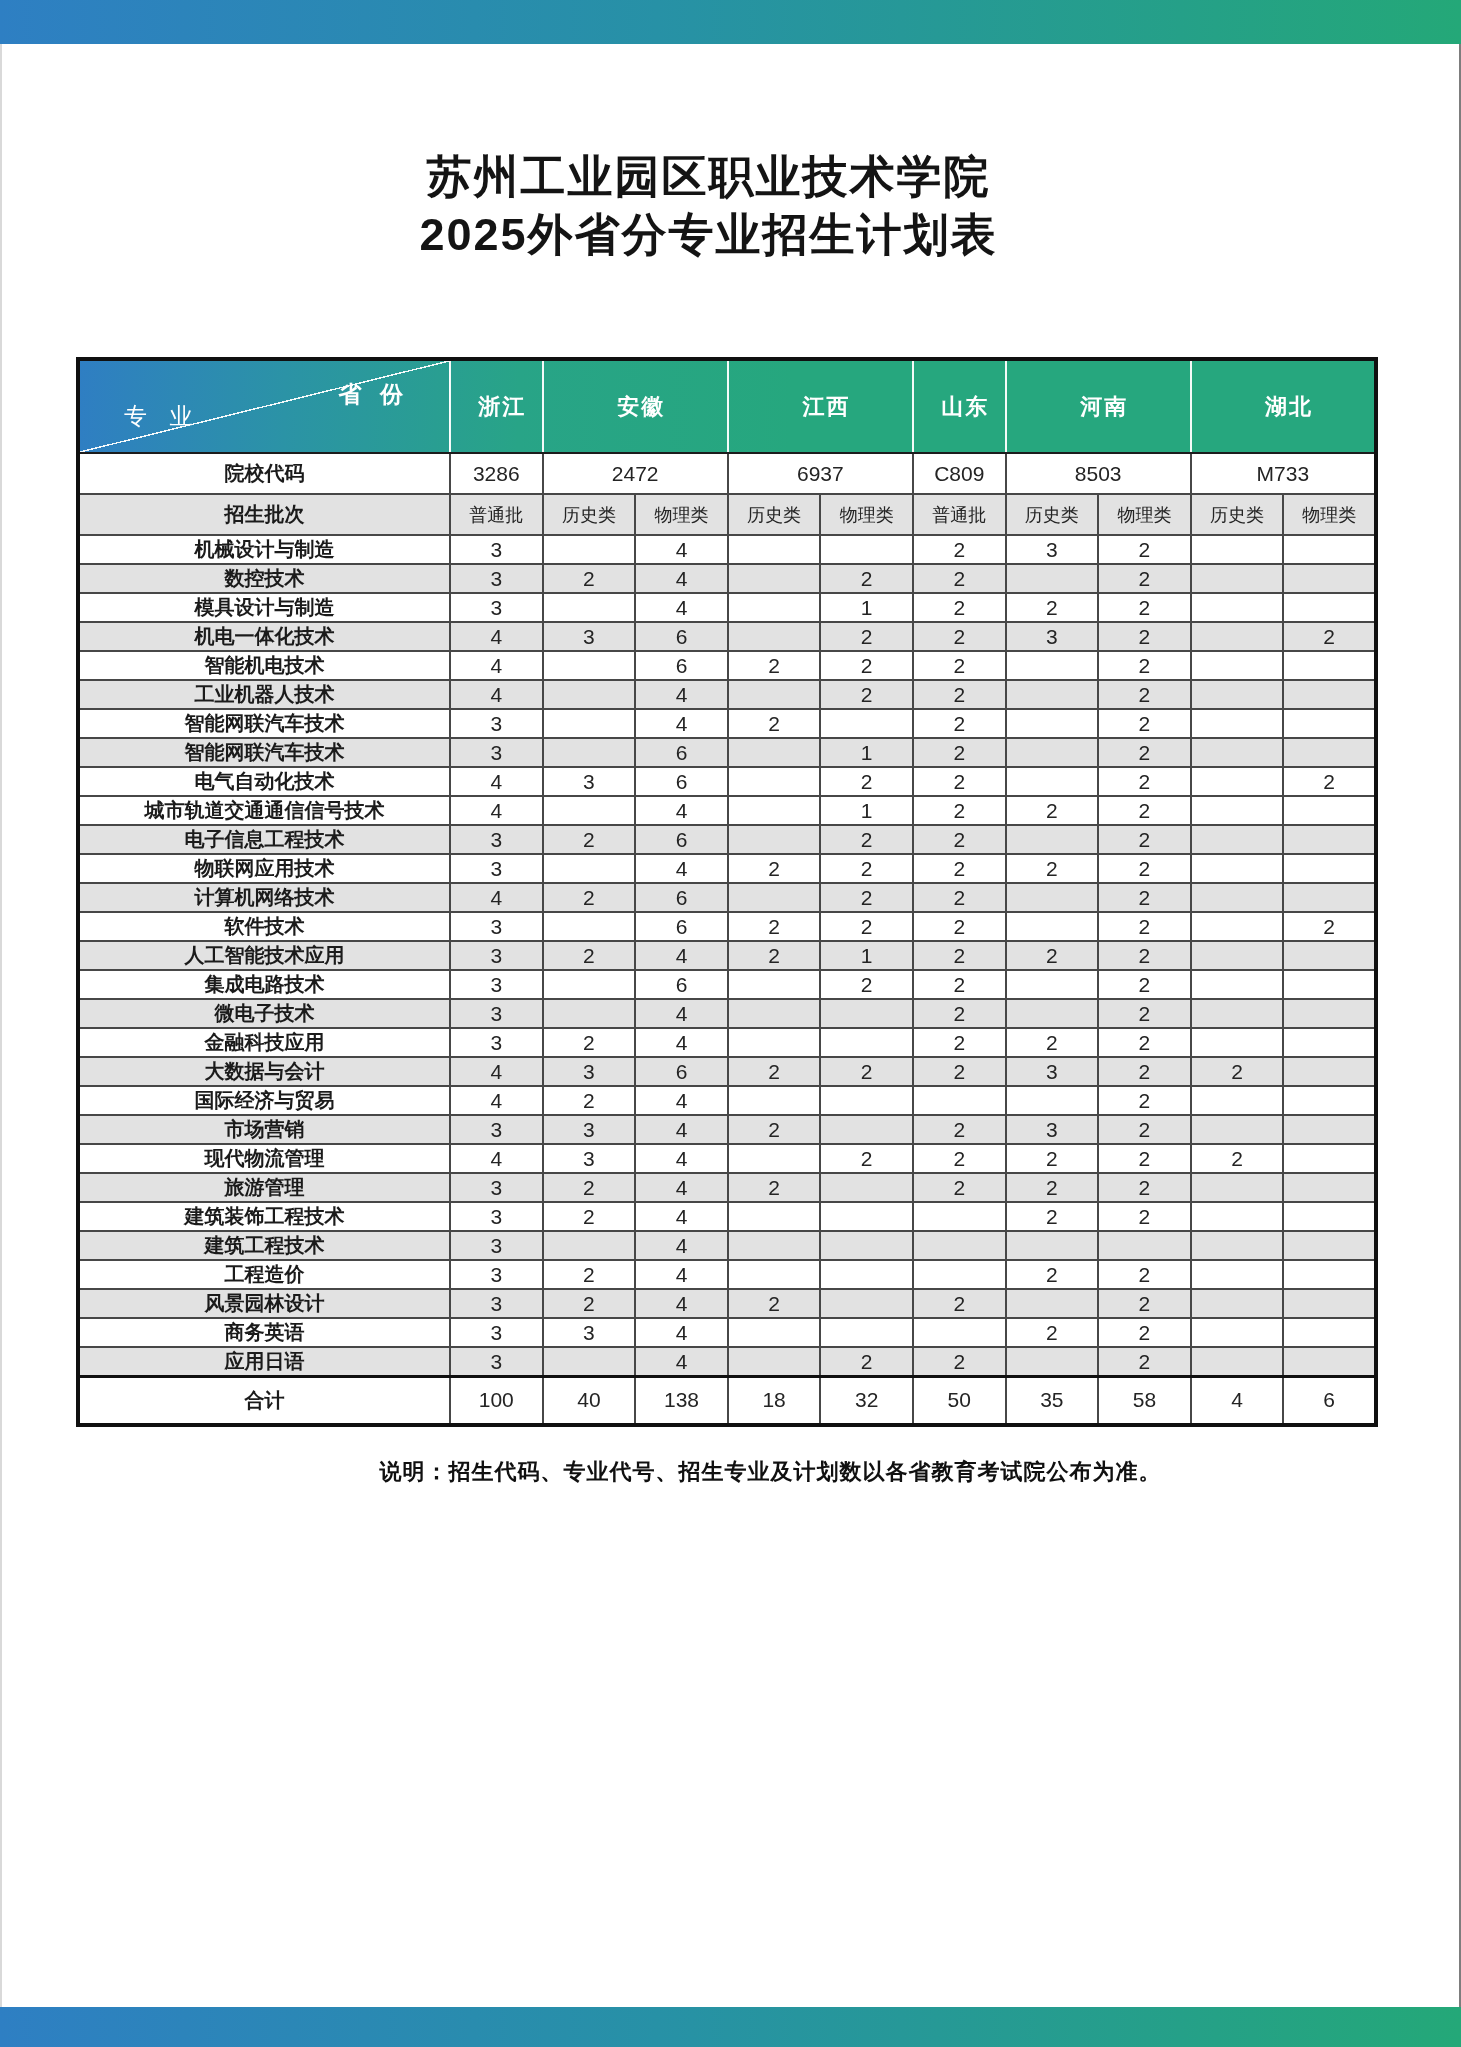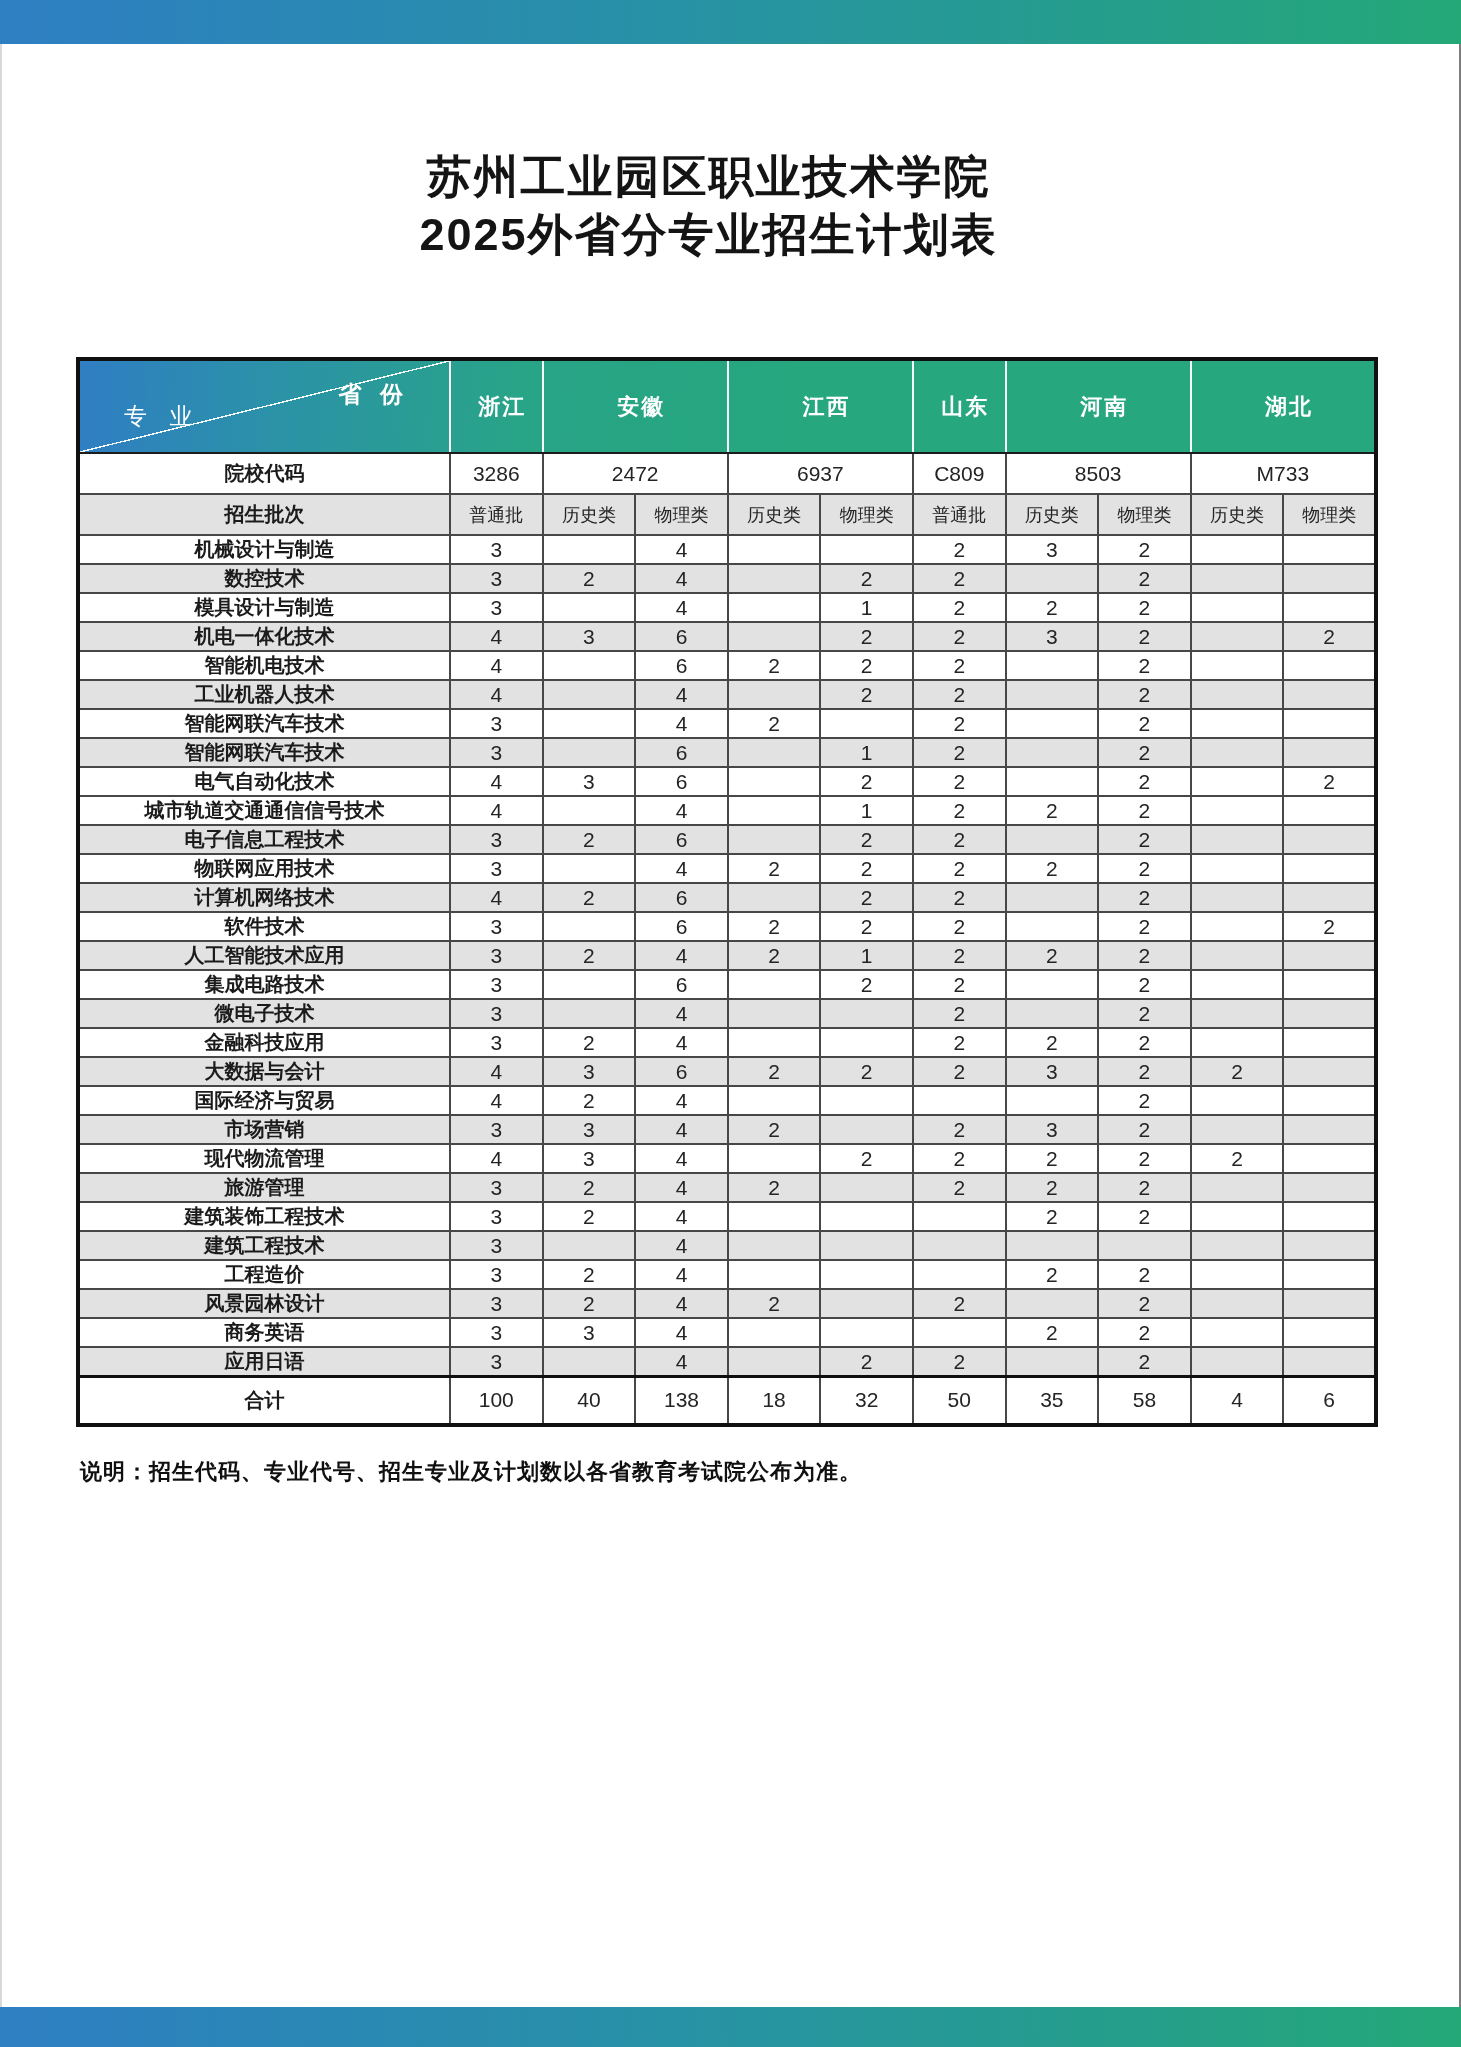--- a/index.html
+++ b/index.html
@@ -87,20 +87,21 @@
   tr.data-row  { height: 29px; background: #ffffff; }
   tr.data-row.shaded { background: #E2E2E2; }
   tr.total-row { height: 48px; background: #ffffff; }
   tr.total-row th, tr.total-row td { border-top: 3px solid #101010; }
   .note {
     margin: 30px 0 0 80px;
     font-size: 22px;
     font-weight: 700;
     color: #101010;
     letter-spacing: 1px;
+    text-align: center;
   }
 </style>
 </head>
 <body>
 
 <div class="page">
 
   <div class="top-bar"></div>
 
   <div class="title-block">

